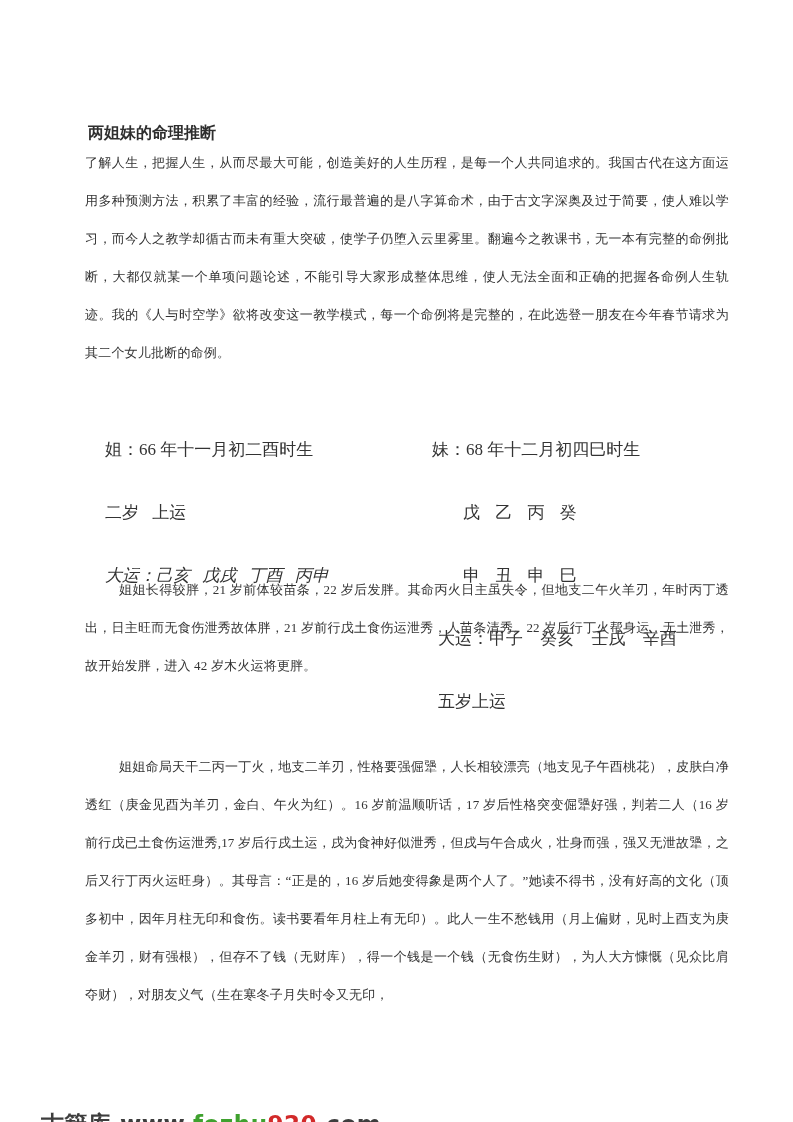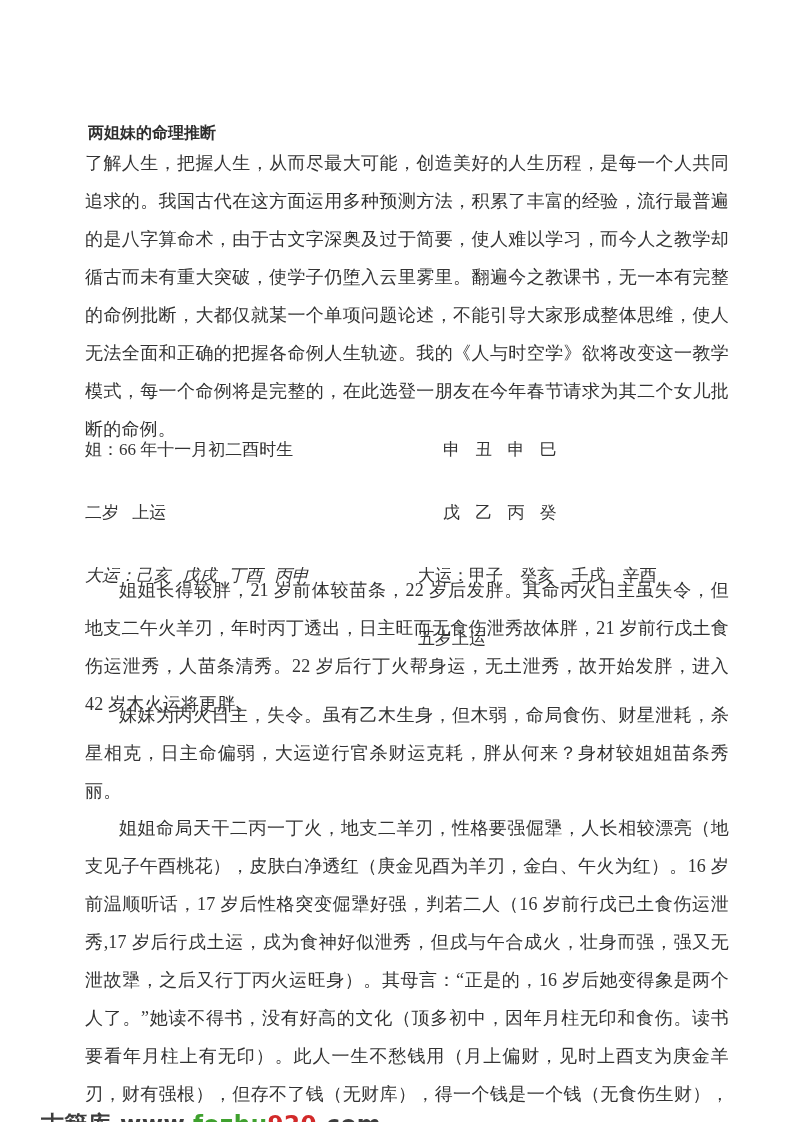--- a/index.html
+++ b/index.html
@@ -20,42 +20,42 @@
     font-size: 16px;
     font-weight: bold;
     line-height: 22px;
     color: #2e2e2e;
   }
   .para {
     position: absolute;
     left: 85px;
     width: 644px;
     margin: 0;
-    font-size: 18px;
+    font-size: 13px;
     line-height: 38px;
     text-align: justify;
     text-justify: inter-character;
     letter-spacing: 0.2px;
   }
   .para.indent { text-indent: 34px; }
   #p1 { top: 144px; }
   #p2 { top: 522px; }
   #p3 { top: 571px; font-family: Liberation Serif, serif; }
   #p4 { top: 696px; }
-  #p5 { top: 809px; }
+  #p5 { top: 748px; }
   .chart-col {
     position: absolute;
     top: 397px;
     font-size: 17px;
     line-height: 21px;
     white-space: pre;
   }
   .chart-col.elder   { left: 85px; }
   .chart-col.younger { left: 412px; }
-  .row { height: 21px; }
+  .row { height: 21px; margin-left: 20px; }
   .elder   .row.pillars { word-spacing: 21px; }
   .younger .row.pillars { word-spacing: 11px; padding-left: 31px; }
   .elder   .row.luck    { word-spacing: 9px; }
   .younger .row.luck    { word-spacing: 0; padding-left: 6px; }
   .elder   .row.dayun   { word-spacing: 8px; font-style: italic; }
   .younger .row.dayun   { word-spacing: 13px; padding-left: 6px; }
   .watermark {
     position: absolute;
     left: 7px;
     top: 1085px;
@@ -84,28 +84,28 @@
 
   <p class="para" id="p1">了解人生，把握人生，从而尽最大可能，创造美好的人生历程，是每一个人共同追求的。我国古代在这方面运用多种预测方法，积累了丰富的经验，流行最普遍的是八字算命术，由于古文字深奥及过于简要，使人难以学习，而今人之教学却循古而未有重大突破，使学子仍堕入云里雾里。翻遍今之教课书，无一本有完整的命例批断，大都仅就某一个单项问题论述，不能引导大家形成整体思维，使人无法全面和正确的把握各命例人生轨迹。我的《人与时空学》欲将改变这一教学模式，每一个命例将是完整的，在此选登一朋友在今年春节请求为其二个女儿批断的命例。</p>
 
   <div class="chart-col elder">
     <div class="row">姐：66 年十一月初二酉时生</div>
     <div class="row luck">二岁 上运</div>
     <div class="row dayun">大运：己亥 戊戌 丁酉 丙申</div>
   </div>
 
   <div class="chart-col younger">
+    <div class="row">妹：68 年十二月初四巳时生</div>
+    <div class="row pillars">戊 乙 丙 癸</div>
     <div class="row pillars">申 丑 申 巳</div>
-    <div class="row pillars">戊 乙 丙 癸</div>
     <div class="row dayun">大运：甲子 癸亥 壬戌 辛酉</div>
     <div class="row luck">五岁上运</div>
   </div>
 
   <p class="para indent" id="p3">姐姐长得较胖，21 岁前体较苗条，22 岁后发胖。其命丙火日主虽失令，但地支二午火羊刃，年时丙丁透出，日主旺而无食伤泄秀故体胖，21 岁前行戊土食伤运泄秀，人苗条清秀。22 岁后行丁火帮身运，无土泄秀，故开始发胖，进入 42 岁木火运将更胖。</p>
-  <p class="para indent" id="p4">妹妹为丙火日主，失令。虽有乙木生身，但木弱，命局食伤、财星泄耗，杀星相克，日主命偏弱，大运逆行官杀财运克耗，胖从何来？身材较姐姐苗条秀丽。</p>
   <p class="para indent" id="p5">姐姐命局天干二丙一丁火，地支二羊刃，性格要强倔犟，人长相较漂亮（地支见子午酉桃花），皮肤白净透红（庚金见酉为羊刃，金白、午火为红）。16 岁前温顺听话，17 岁后性格突变倔犟好强，判若二人（16 岁前行戊已土食伤运泄秀,17 岁后行戌土运，戌为食神好似泄秀，但戌与午合成火，壮身而强，强又无泄故犟，之后又行丁丙火运旺身）。其母言：“正是的，16 岁后她变得象是两个人了。”她读不得书，没有好高的文化（顶多初中，因年月柱无印和食伤。读书要看年月柱上有无印）。此人一生不愁钱用（月上偏财，见时上酉支为庚金羊刃，财有强根），但存不了钱（无财库），得一个钱是一个钱（无食伤生财），为人大方慷慨（见众比肩夺财），对朋友义气（生在寒冬子月失时令又无印，</p>
 
   <div class="watermark">
     <span class="wm-dark">古籍库 www.</span><span class="wm-green">fozhu</span><span class="wm-red">920</span><span class="wm-dark">.com</span>
   </div>
 
   <div class="watermark ghost">
     
   </div>
 

